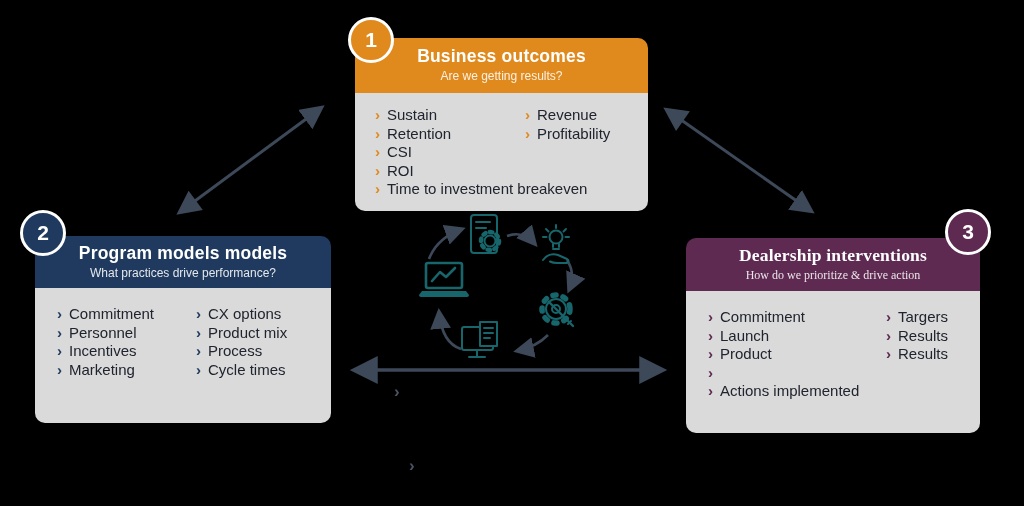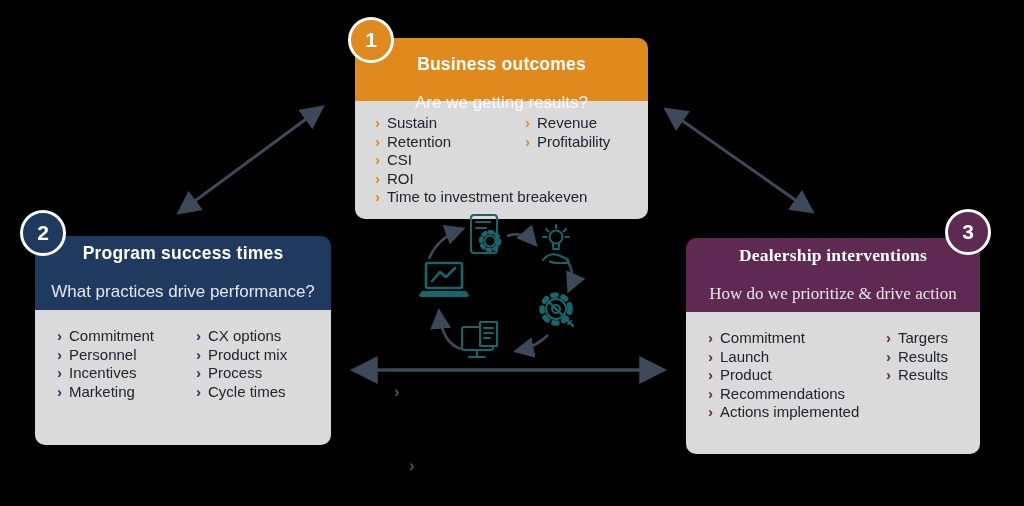--- a/index.html
+++ b/index.html
@@ -5,30 +5,30 @@
   html,body{margin:0;padding:0;background:#000;}
   .canvas{
     position:relative;width:1024px;height:506px;background:#000;overflow:hidden;
     font-family:"Liberation Sans","DejaVu Sans",sans-serif;
   }
   svg.arrows{position:absolute;left:0;top:0;width:1024px;height:506px;}
   
   .box{position:absolute;border-radius:10px;box-shadow:0 3px 8px rgba(0,0,0,.55);}
   .box .hdr{border-radius:10px 10px 0 0;text-align:center;color:#fff;padding:7px 6px 8px;}
   .box .hdr .title{font-size:17.5px;font-weight:bold;letter-spacing:.2px;}
-  .box .hdr .subtitle{font-size:17px;color:rgba(255,255,255,.88);margin-top:18px;}
+  .box .hdr .subtitle{font-size:12px;color:rgba(255,255,255,.88);margin-top:2px;}
   .box .body{background:#DADADA;border-radius:0 0 10px 10px;display:flex;align-items:flex-start;}
   .col{display:flex;flex-direction:column;}
   .li{display:flex;align-items:baseline;font-size:15px;line-height:18.5px;color:#20242E;white-space:nowrap;}
   .chev{font-weight:bold;margin-right:7px;font-size:15px;}
   .box.orange .hdr{background:#E08A1E;}  .box.orange .chev{color:#E08A1E;}
   .box.navy   .hdr{background:#1F3A5E;}  .box.navy   .chev{color:#1F3A5E;}
   .box.plum   .hdr{background:#5E2A52;font-family:Liberation Serif, serif;}  .box.plum   .chev{color:#5E2A52;}
   #box-top{left:355px;top:38px;width:293px;}
-  #box-top .hdr{height:39px;padding-top:16px;}
+  #box-top .hdr{height:39px;padding-top:8px;}
   #box-top .body{padding:13px 0 12px 20px;min-height:89px;}
   #box-top .col.left{width:150px;}
   #box-left{left:35px;top:236px;width:296px;}
   #box-left .body{padding:17px 0 44px 22px;}
   #box-left .col.left{width:139px;}
   #box-right{left:686px;top:238px;width:294px;}
   #box-right .body{padding:17px 0 32px 22px;}
   #box-right .col.left{width:178px;}
   
   .numcircle{
@@ -113,21 +113,21 @@
           <div class="li">
             <span class="chev">›</span>
             <span>Profitability</span>
           </div>
         </div>
     </div>
   </div>
 
   <div class="box navy" id="box-left">
     <div class="hdr">
-      <div class="title">Program success times</div>
+      <div class="title">Program models models</div>
       <div class="subtitle">What practices drive performance?</div>
     </div>
     <div class="body">
       <div class="col left">
           <div class="li">
             <span class="chev">›</span>
             <span>Commitment</span>
           </div>
           <div class="li">
             <span class="chev">›</span>
@@ -177,21 +177,20 @@
           <div class="li">
             <span class="chev">›</span>
             <span>Launch</span>
           </div>
           <div class="li">
             <span class="chev">›</span>
             <span>Product</span>
           </div>
           <div class="li">
             <span class="chev">›</span>
-            <span>Recommendations</span>
           </div>
           <div class="li">
             <span class="chev">›</span>
             <span>Actions implemented</span>
           </div>
         </div>
       <div class="col">
           <div class="li">
             <span class="chev">›</span>
             <span>Targers</span>

